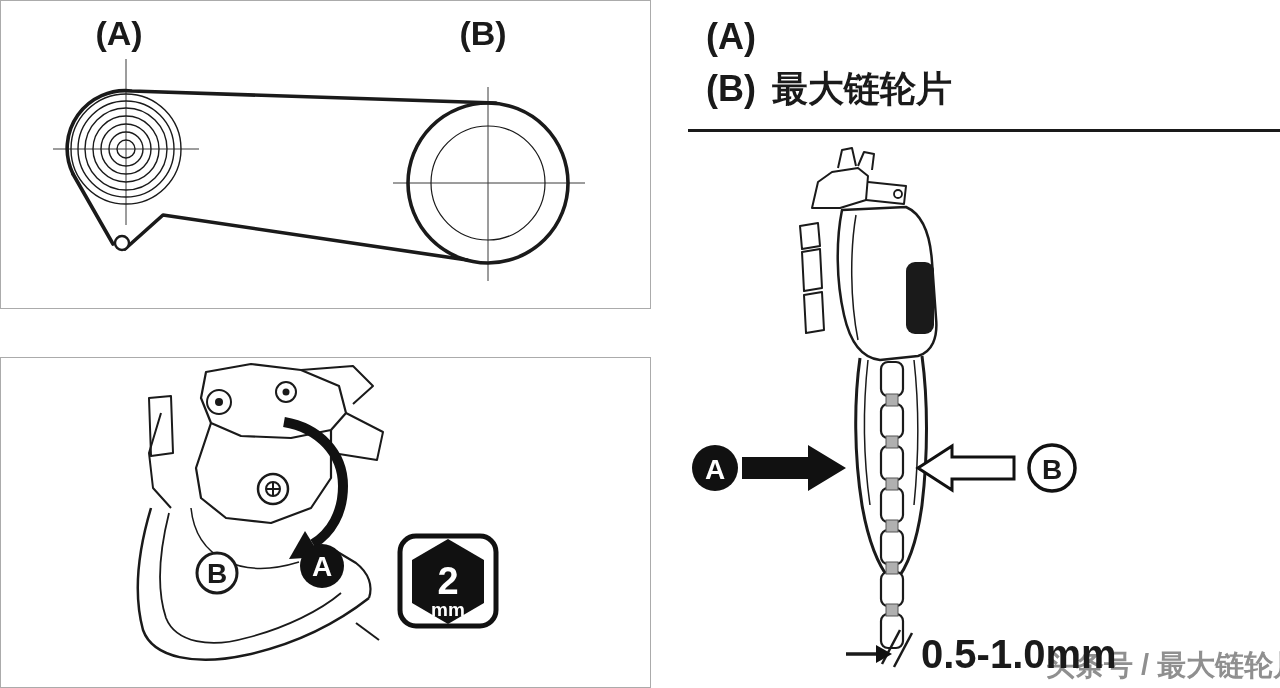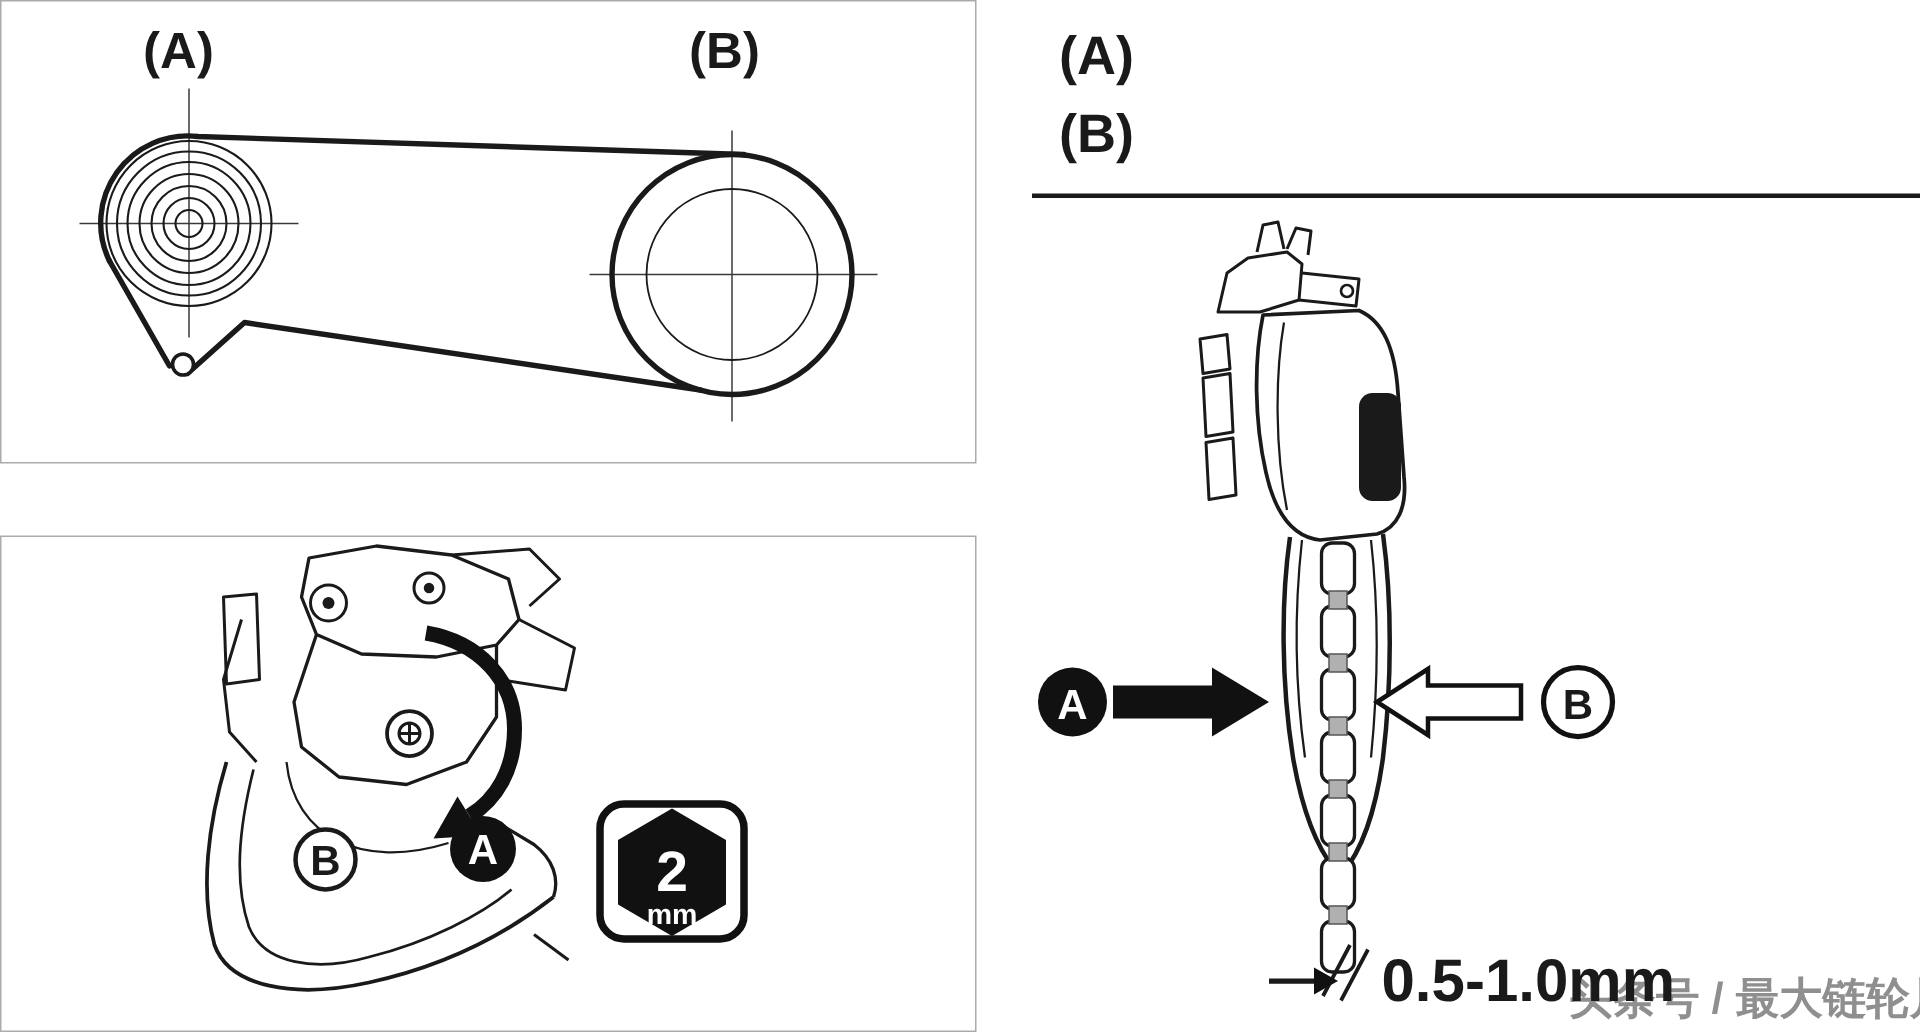--- a/index.html
+++ b/index.html
@@ -112,20 +112,21 @@
         <text class="toolunit" x="447" y="258">mm</text>
       </g>
     </svg>
   </div>
 
   <div class="legend-row" id="legend-a">
     <span>(A)</span>
   </div>
   <div class="legend-row" id="legend-b">
     <span>(B)</span>
+    <span>最大链轮片</span>
   </div>
   <div id="legend-divider"></div>
 
   <svg id="right-diagram" width="620" height="688" viewBox="0 0 620 688">
 
     <g stroke="#1a1a1a" fill="none" stroke-linejoin="round">
       <path d="M 178,168 L 182,150 L 192,148 L 196,166" stroke-width="2"></path>
       <path d="M 198,166 L 204,152 L 214,154 L 212,170" stroke-width="2"></path>
       <path d="M 152,208 L 158,182 L 172,172 L 198,168 L 208,176 L 206,200 L 180,208 Z" stroke-width="2"></path>
       <path d="M 208,182 L 246,186 L 244,204 L 206,200" stroke-width="2"></path>

